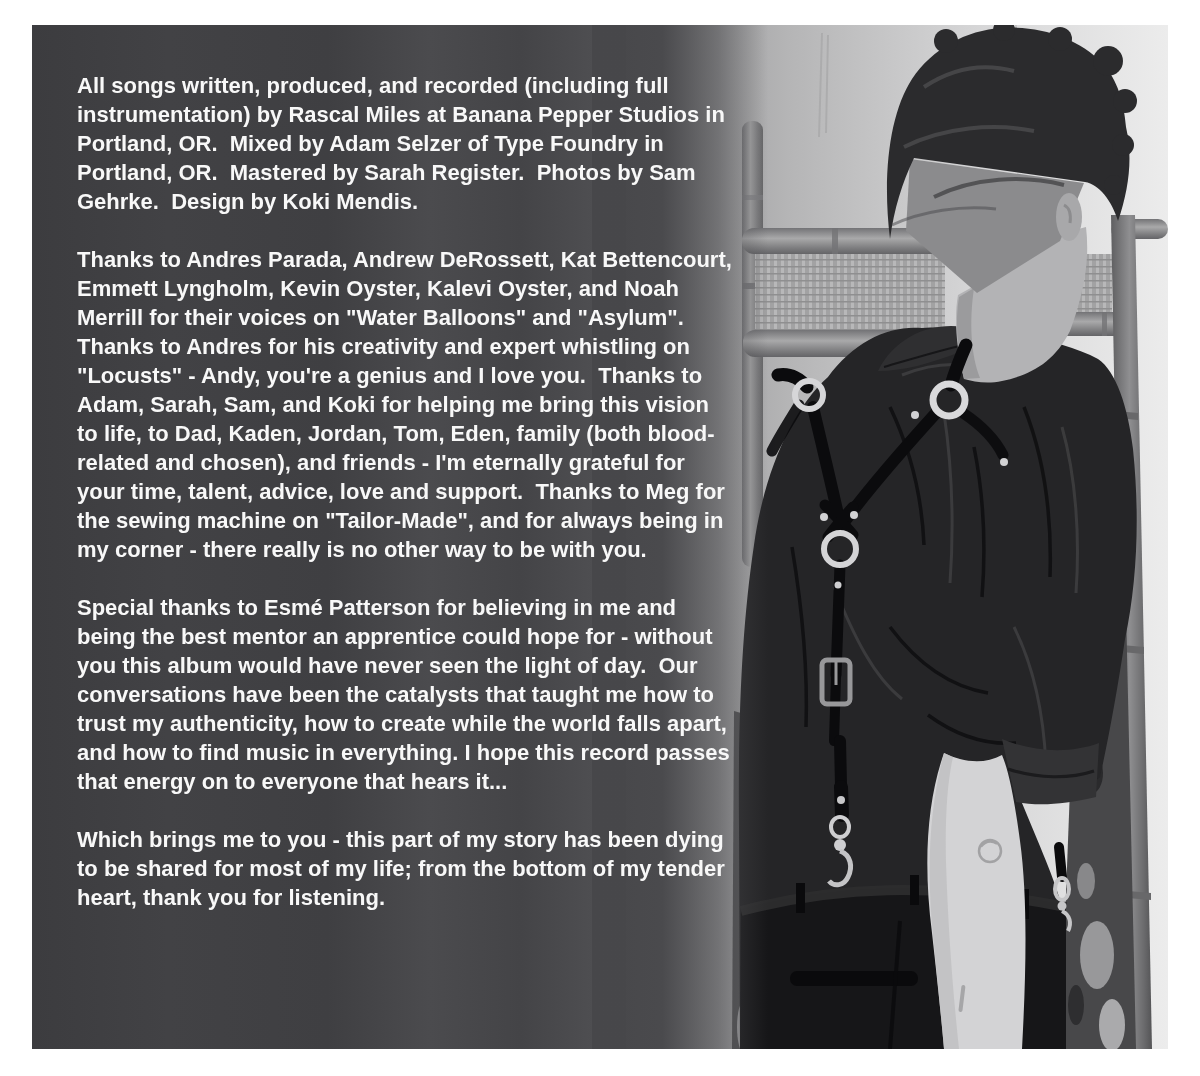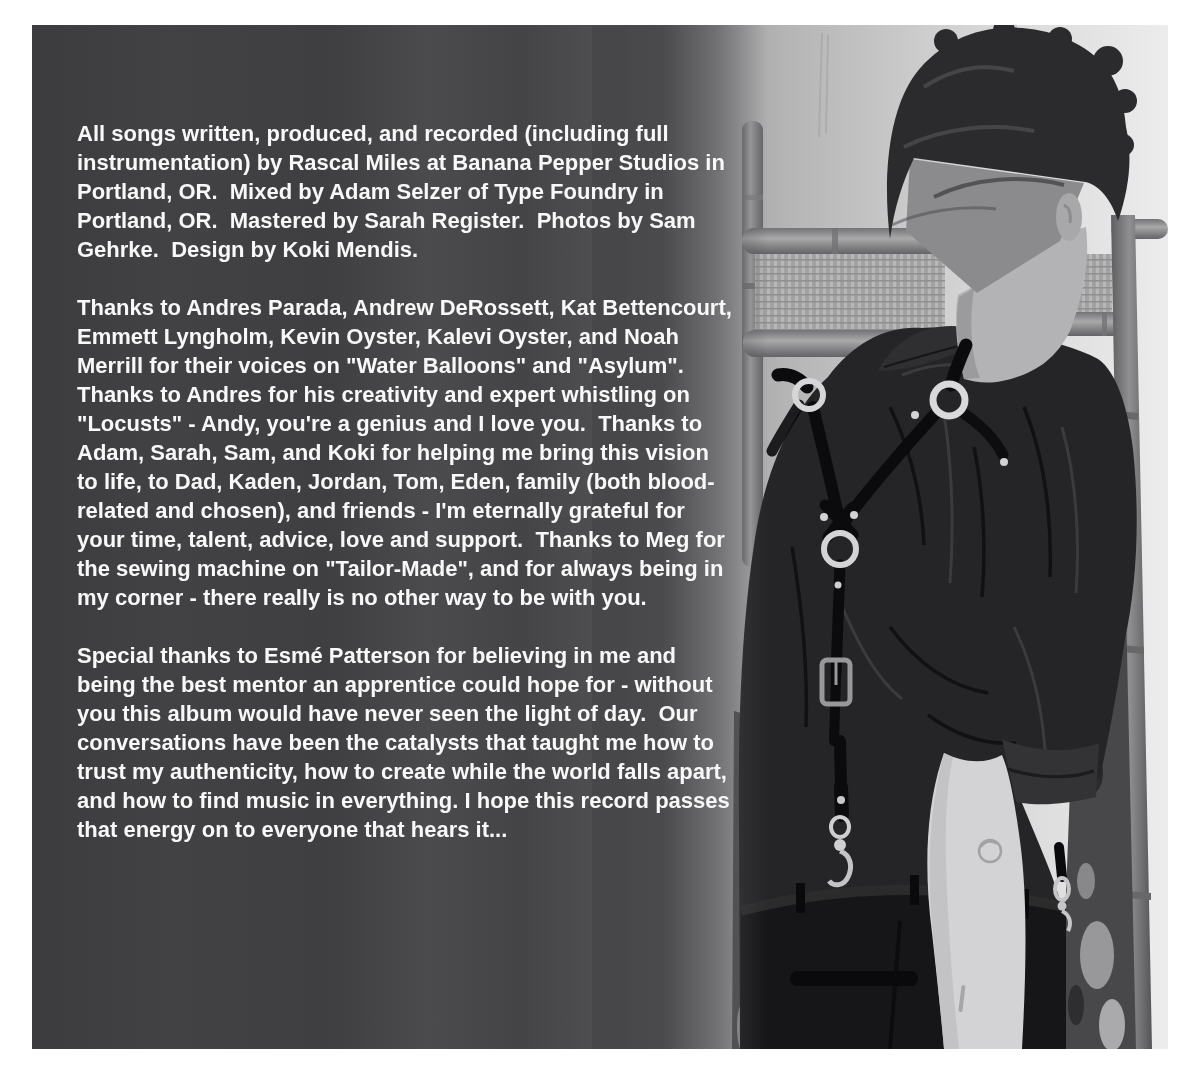--- a/index.html
+++ b/index.html
@@ -18,38 +18,38 @@
       #3c3c3f 0%, #424245 12%, #3f3f42 26%, #4b4b4e 35%,
       #444447 43%, #4f4f52 50%, #47474a 55%, #59595c 58%,
       #58585b 60%, #676a6c 66%, #7b7b7e 74%, #8f8f92 84%, #a2a2a4 100%);
   }
   .text-col {
     position: absolute; left: 45px; top: 46px; width: 655px;
     z-index: 2;
     color: #f8f8f8;
     font-size: 22px; line-height: 29px; font-weight: bold;
     letter-spacing: 0px;
-    margin-top: 48px;
   }
   .para { white-space: pre-wrap; margin: 0 0 29px 0; }
   .photo-wrap {
     position: absolute; right: 0; top: 0;
     width: 576px; height: 1024px; z-index: 1;
   }
   .photo-wrap svg { display: block; }
 </style>
 </head>
 <body>
 
 <div class="spread">
 
   <div class="text-col">
     <p class="para">All songs written, produced, and recorded (including full instrumentation) by Rascal Miles at Banana Pepper Studios in Portland, OR.  Mixed by Adam Selzer of Type Foundry in Portland, OR.  Mastered by Sarah Register.  Photos by Sam Gehrke.  Design by Koki Mendis.</p>
     <p class="para">Thanks to Andres Parada, Andrew DeRossett, Kat Bettencourt, Emmett Lyngholm, Kevin Oyster, Kalevi Oyster, and Noah Merrill for their voices on "Water Balloons" and "Asylum".  Thanks to Andres for his creativity and expert whistling on "Locusts" - Andy, you're a genius and I love you.  Thanks to Adam, Sarah, Sam, and Koki for helping me bring this vision to life, to Dad, Kaden, Jordan, Tom, Eden, family (both blood-related and chosen), and friends - I'm eternally grateful for your time, talent, advice, love and support.  Thanks to Meg for the sewing machine on "Tailor-Made", and for always being in my corner - there really is no other way to be with you.</p>
     <p class="para">Special thanks to Esmé Patterson for believing in me and being the best mentor an apprentice could hope for - without you this album would have never seen the light of day.  Our conversations have been the catalysts that taught me how to trust my authenticity, how to create while the world falls apart, and how to find music in everything. I hope this record passes that energy on to everyone that hears it...</p>
+    <p class="para">Which brings me to you - this part of my story has been dying to be shared for most of my life; from the bottom of my tender heart, thank you for listening.</p>
   </div>
 
   <div class="photo-wrap" role="img" aria-label="Black-and-white photograph of a person seen from behind with short dark hair and an undercut, wearing a dark collared shirt with rolled sleeves and a leather harness with metal rings and clips attached to dark trousers, standing before a light wall and a bamboo chair">
     <svg width="576" height="1024" viewBox="0 0 576 1024" xmlns="http://www.w3.org/2000/svg">
       <defs>
         <linearGradient id="wallG" x1="0" y1="0" x2="1" y2="0">
           <stop offset="0" stop-color="#8f8f91"></stop>
           <stop offset="0.3" stop-color="#b5b5b6"></stop>
           <stop offset="0.65" stop-color="#d6d6d7"></stop>
           <stop offset="1" stop-color="#ececec"></stop>

